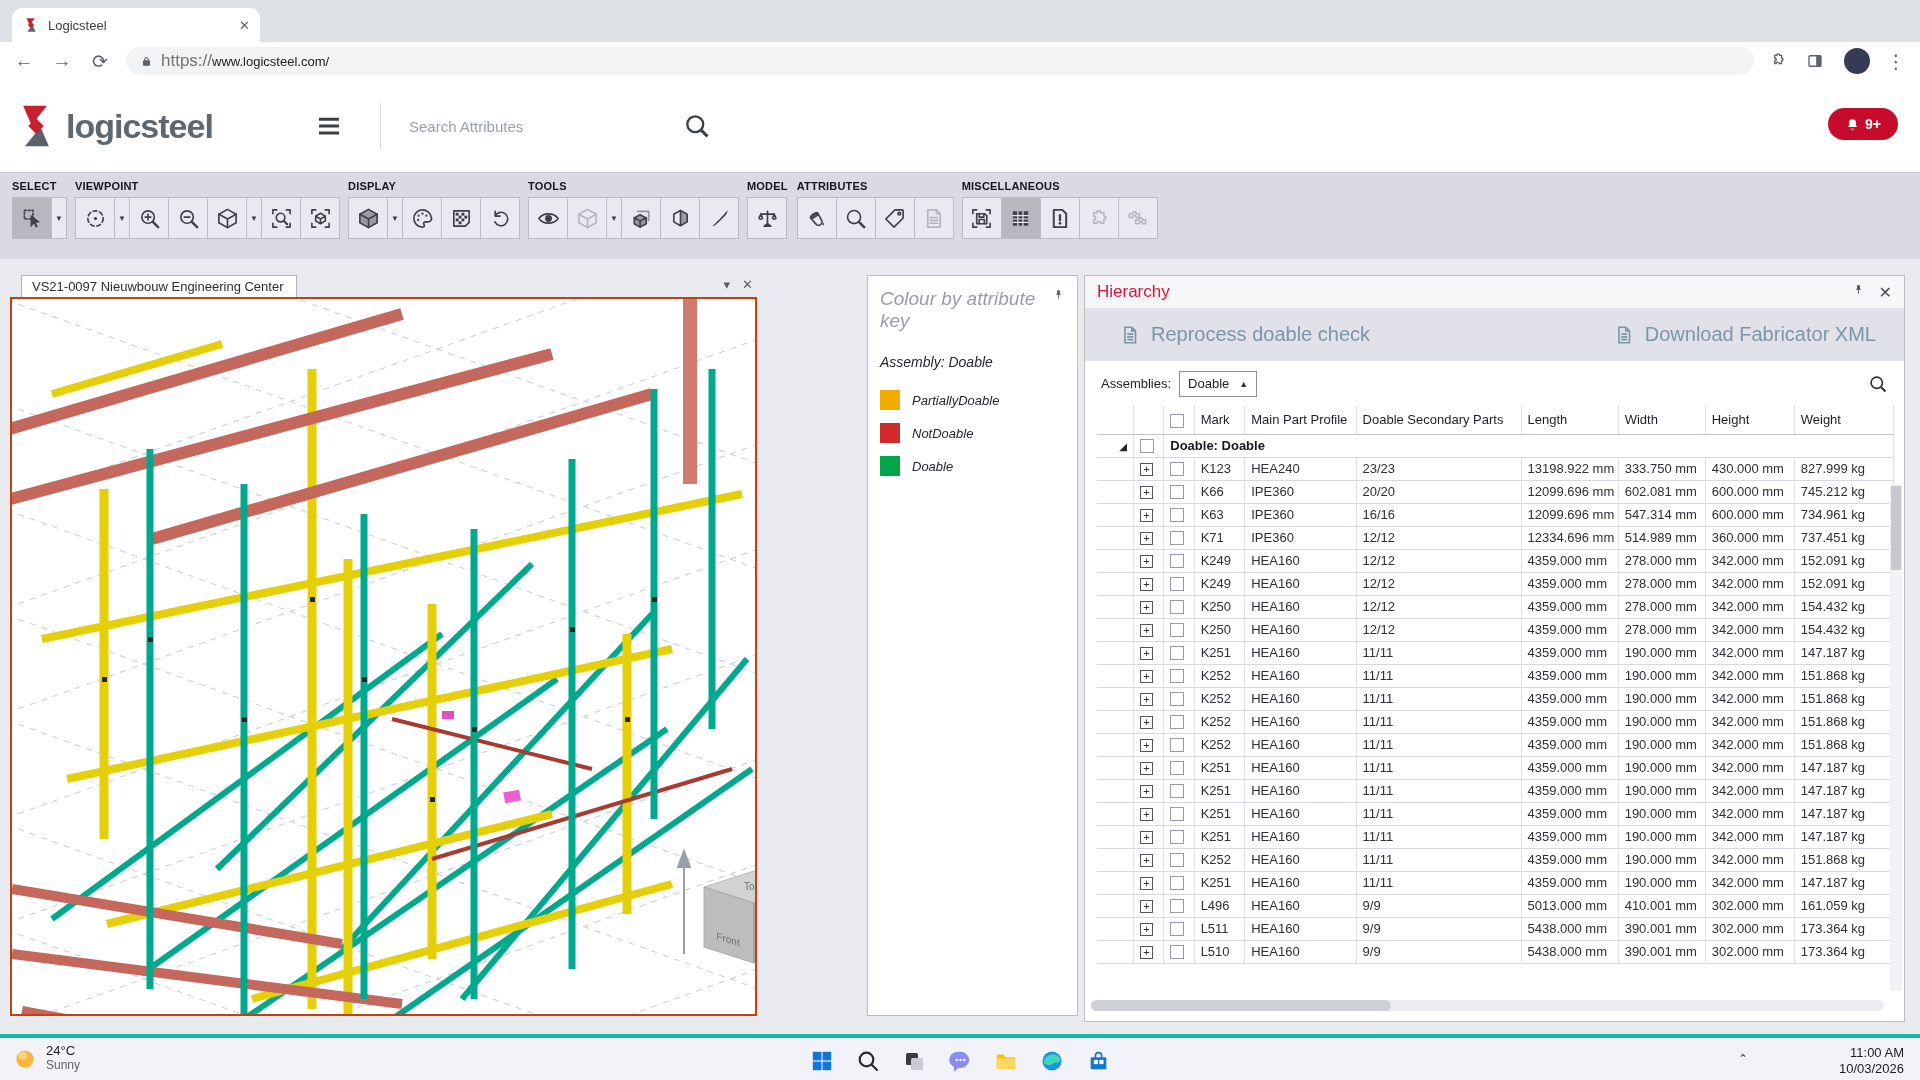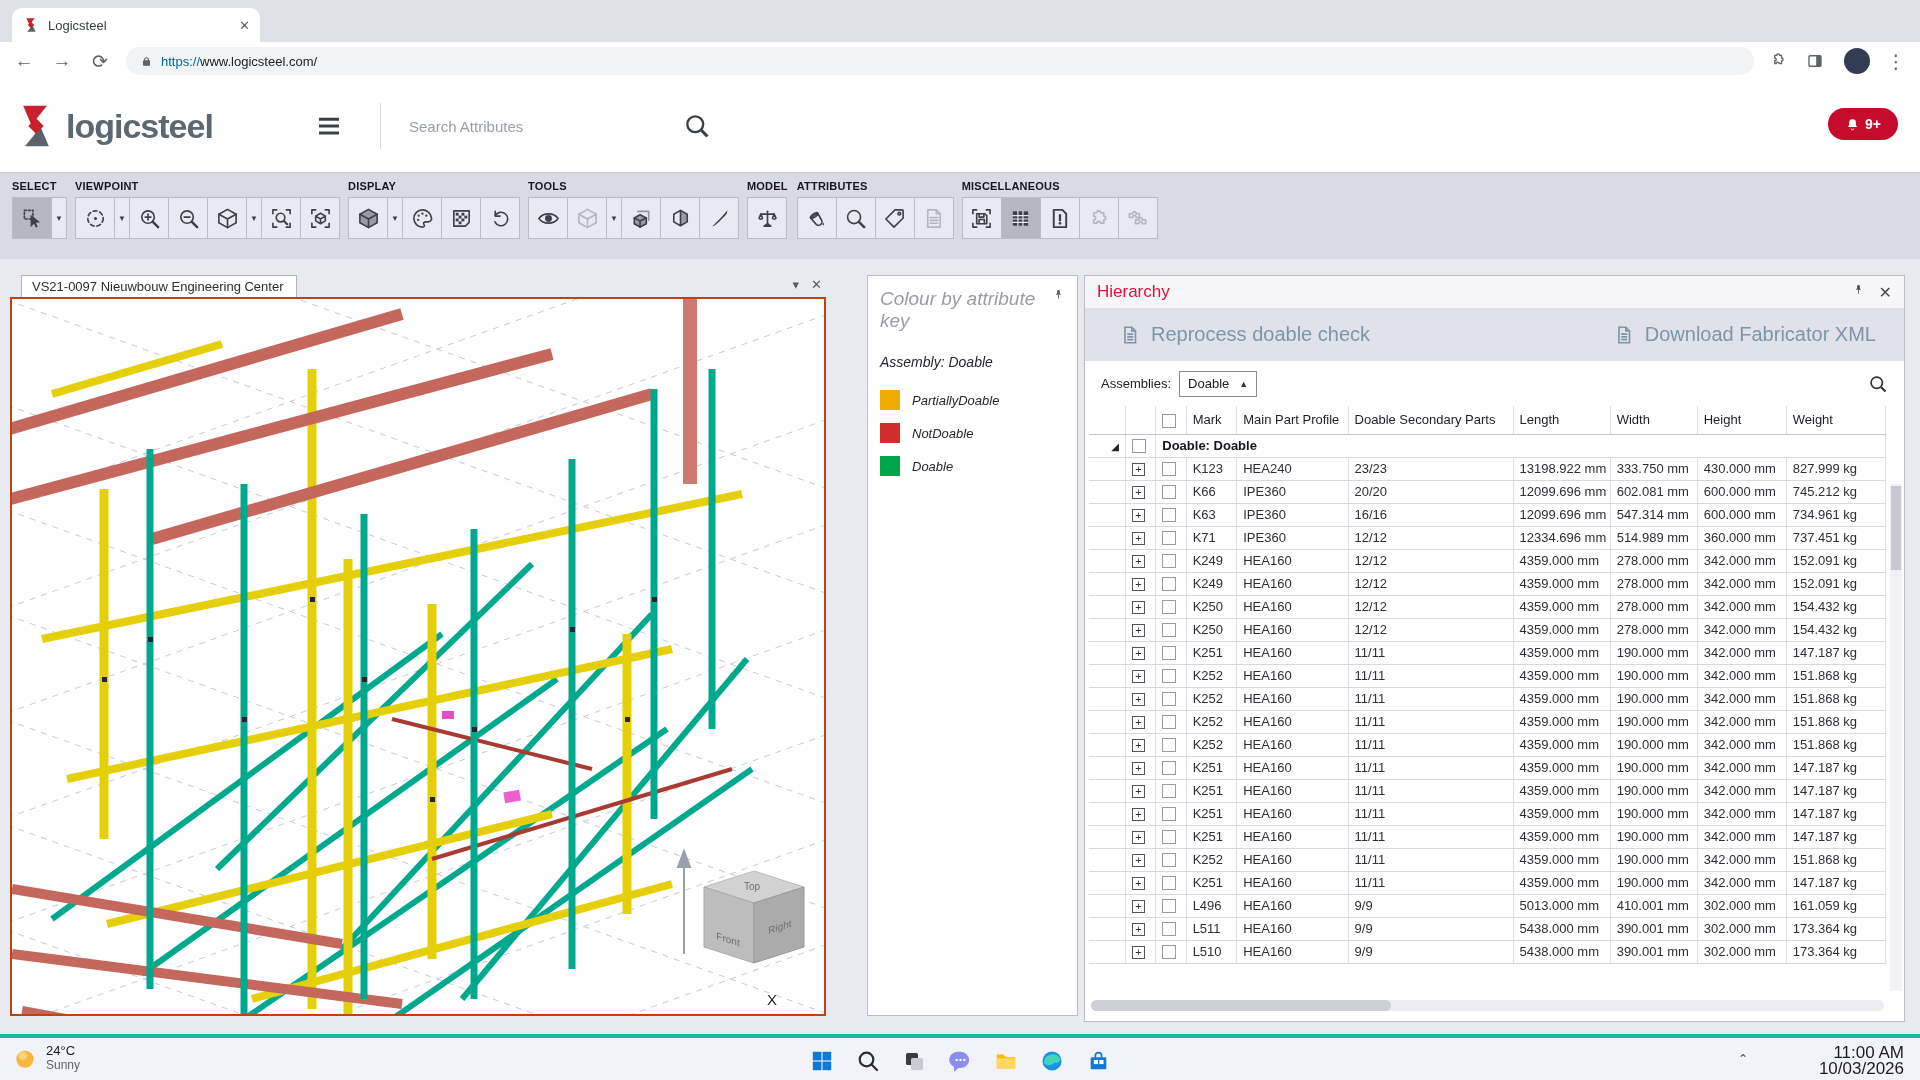--- a/index.html
+++ b/index.html
@@ -8,21 +8,21 @@
 
   
   .tabbar { position:absolute; top:0; left:0; width:100%; height:42px; background:#dee1e6; }
   .tab { position:absolute; left:12px; top:8px; width:248px; height:34px; background:#fff; border-radius:10px 10px 0 0; display:flex; align-items:center; padding:0 10px; gap:8px; }
   .tab-title { font-size:13px; color:#3c4043; flex:1; }
   .tab-close { color:#5f6368; font-size:13px; cursor:pointer; }
   .favicon svg{ display:block; }
   .navbar { position:absolute; top:42px; left:0; width:100%; height:38px; background:#fff; display:flex; align-items:center; padding:0 12px; gap:14px; }
   .nav-ic { color:#5f6368; font-size:19px; width:24px; text-align:center; }
   .urlbar { flex:1; height:28px; background:#f1f3f4; border-radius:14px; display:flex; align-items:center; padding:0 14px; gap:8px; }
-  .urlbar .scheme { color:#0369a1; font-size:13px; }
+  .urlbar .scheme { color:#737373; font-size:17px; }
   .urlbar .host { color:#202124; font-size:13px; }
   .lock-ic { color:#5f6368; }
   .avatar { width:26px; height:26px; border-radius:50%; background:#343b55; }
 
   
   .appheader { position:absolute; top:80px; left:0; width:100%; height:92px; background:#fff; display:flex; align-items:center; }
   .brand { display:flex; align-items:center; gap:8px; margin-left:14px; width:280px; }
   .brand-text { font-size:34px; font-weight:800; color:#5d6770; letter-spacing:-1px; }
   .hamburger { color:#3c4043; margin-left:20px; }
   .hdr-divider { width:1px; height:46px; background:#d7d9de; margin:0 28px 0 36px; }
@@ -37,21 +37,21 @@
   .tb-label { font-size:11px; font-weight:bold; color:#16161c; margin-bottom:5px; letter-spacing:0.2px; }
   .tb-row { display:flex; }
   .tb-btn { width:40px; height:42px; background:#e9e9f2; border:1px solid #b9bac6; margin-right:-1px; display:flex; align-items:center; justify-content:center; color:#3f3f48; }
   .tb-btn.active { background:#b7b7bf; }
   .tb-btn.disabled { color:#b5b5c0; }
   .tb-caret { width:16px; height:42px; background:#e9e9f2; border:1px solid #b9bac6; margin-right:-1px; display:flex; align-items:center; justify-content:center; font-size:8px; color:#3f3f48; }
 
   
   .workspace { position:absolute; top:259px; left:0; width:1920px; height:775px; background:#e9eaf0; }
 
-  .viewport-panel { position:absolute; left:10px; top:16px; width:816px; height:741px; }
+  .viewport-panel { position:absolute; left:10px; top:16px; width:747px; height:741px; }
   .vp-tabs { position:relative; height:22px; }
   .vp-tab { position:absolute; left:11px; top:0; height:23px; background:#fff; border:1px solid #b2b2bc; border-bottom:none; font-size:13px; color:#2d2d33; padding:3px 12px 0 10px; }
   .vp-ctrl { position:absolute; right:4px; top:2px; color:#5a5a64; font-size:13px; display:flex; gap:12px; }
   .vp-canvas { position:absolute; top:22px; left:0; right:0; bottom:0; background:#fff; border:2px solid #c2410c; overflow:hidden; }
 
   .legend-panel { position:absolute; left:867px; top:16px; width:211px; height:741px; background:#fff; border:1px solid #bcbcc4; padding:12px 12px;font-style:italic; }
   .legend-title-row { display:flex; justify-content:space-between; align-items:flex-start; }
   .legend-title { font-size:19px; color:#9b9ba3; }
   .legend-sub { font-size:14px; color:#26262c; margin-top:22px; }
   .legend-items { margin-top:20px; display:flex; flex-direction:column; gap:13px; }
@@ -65,21 +65,21 @@
   .hp-title { font-size:17px; color:#e01039; flex:1; }
   .hp-titlebar .icons { display:flex; gap:14px; color:#4a4a52; }
   .hp-actions { height:53px; background:#e1e1ea; display:flex; align-items:center; justify-content:space-between; padding:0 28px 0 34px; }
   .hp-action { display:flex; align-items:center; gap:10px; font-size:20px; color:#7c96a6; cursor:pointer; }
   .hp-assemblies { height:45px; display:flex; align-items:center; padding:0 16px; gap:8px; }
   .hp-assemblies .lbl { font-size:13px; color:#222; }
   .dropdown { border:1px solid #8e8e98; height:26px; display:flex; align-items:center; gap:10px; padding:0 8px; font-size:13px; color:#222; }
   .dropdown .dd-arrow { font-size:9px; color:#333; }
   .hp-search { margin-left:auto; color:#2d2d33; }
 
-  .table-wrap { position:relative; flex:1; padding-left:4px; }
+  .table-wrap { position:relative; flex:1; padding-left:12px; }
   table.grid { border-collapse:collapse; width:797px; table-layout:fixed; }
   table.grid th, table.grid td { border-right:1px solid #e0e0e6; border-bottom:1px solid #d8d8de; font-size:13px; color:#2e2e34; text-align:left; padding:0 6px; height:23px; font-weight:normal; white-space:nowrap; overflow:hidden; }
   table.grid th { height:28px; border-bottom:1px solid #c4c4cc; color:#1e1e24; }
   .c0{width:36px}.c1{width:30px}.c2{width:30px}.c3{width:50px}.c4{width:110px}.c5{width:163px}.c6{width:96px}.c7{width:86px}.c8{width:88px}.c9{width:98px}
   td.nb, th.nb { border-right:none;margin-top:18px; }
   .chk { width:14px; height:14px; border:1px solid #9a9aa2; background:#fff; display:inline-block; vertical-align:middle; }
   .expander { width:13px; height:13px; border:1px solid #55555d; display:inline-flex; align-items:center; justify-content:center; font-size:11px; line-height:1; color:#333; background:#fff; }
   .tree-caret { font-size:10px; color:#222; }
   .group-label { font-weight:bold; color:#16161c; }
   .vscroll { position:absolute; right:2px; top:78px; width:12px; bottom:30px; background:#f2f2f6; }
@@ -87,21 +87,21 @@
   .hscroll { position:absolute; left:6px; right:20px; bottom:10px; height:11px; background:#ececf1; border-radius:6px; }
   .hscroll .thumb { position:absolute; left:0; top:0; height:11px; width:300px; background:#cfcfd6; border-radius:6px; }
 
   
   .taskbar { position:absolute; bottom:0; left:0; width:100%; height:46px; background:#f2f3f8; border-top:4px solid #14b8a6; }
   .weather { position:absolute; left:12px; top:5px; display:flex; align-items:center; gap:8px; }
   .weather .temp { font-size:13px; color:#1c1c22; }
   .weather .cond { font-size:12px; color:#5f6368; }
   .tb-icons { position:absolute; left:50%; transform:translateX(-50%); top:6px; display:flex; gap:12px; }
   .tb-icons .tbi { width:34px; height:34px; display:flex; align-items:center; justify-content:center; border-radius:5px; }
-  .tray { position:absolute; right:16px; top:7px; text-align:right; font-size:17px; color:#1c1c22; line-height:16px; }
+  .tray { position:absolute; right:16px; top:7px; text-align:right; font-size:13px; color:#1c1c22; line-height:16px; }
   .tray-chevron { position:absolute; right:172px; top:14px; color:#444; font-size:12px; }
 
   svg { display:block; }
 </style>
 </head>
 <body>
 
 <div class="screen">
 
   <div class="tabbar">

